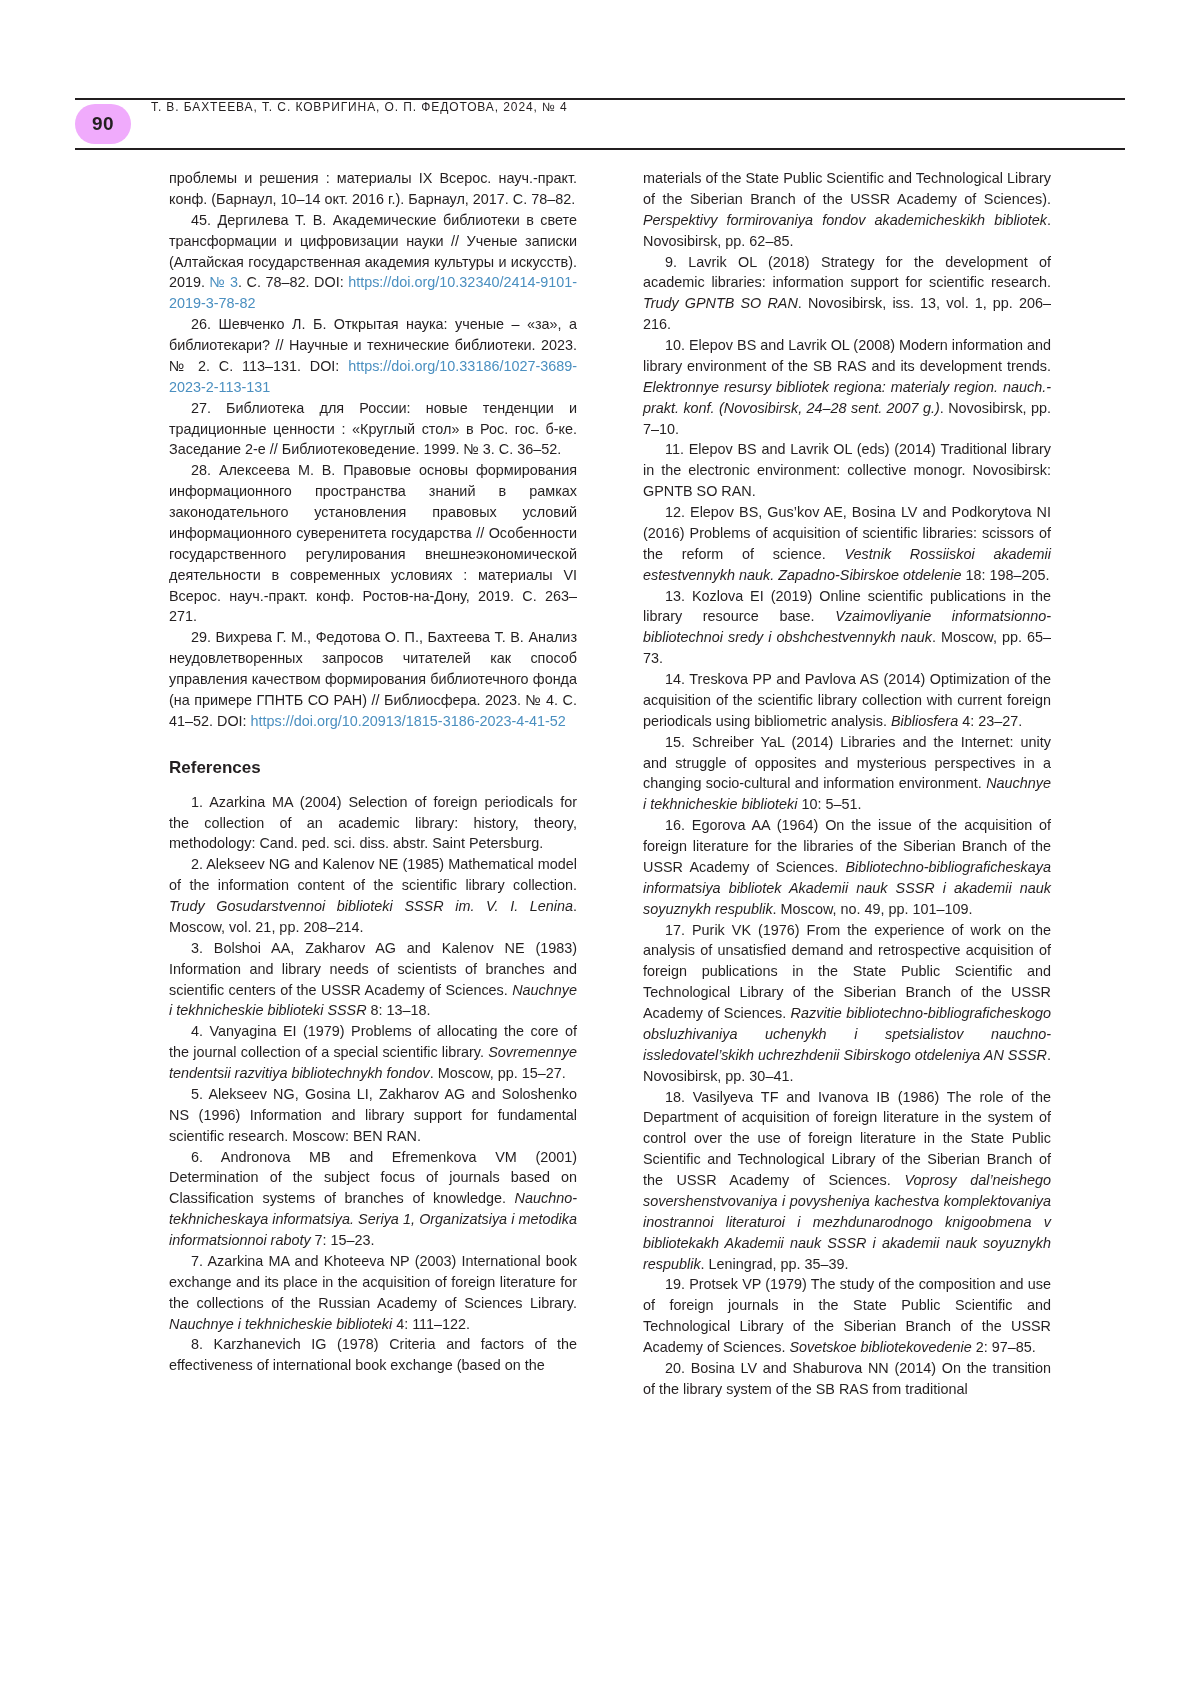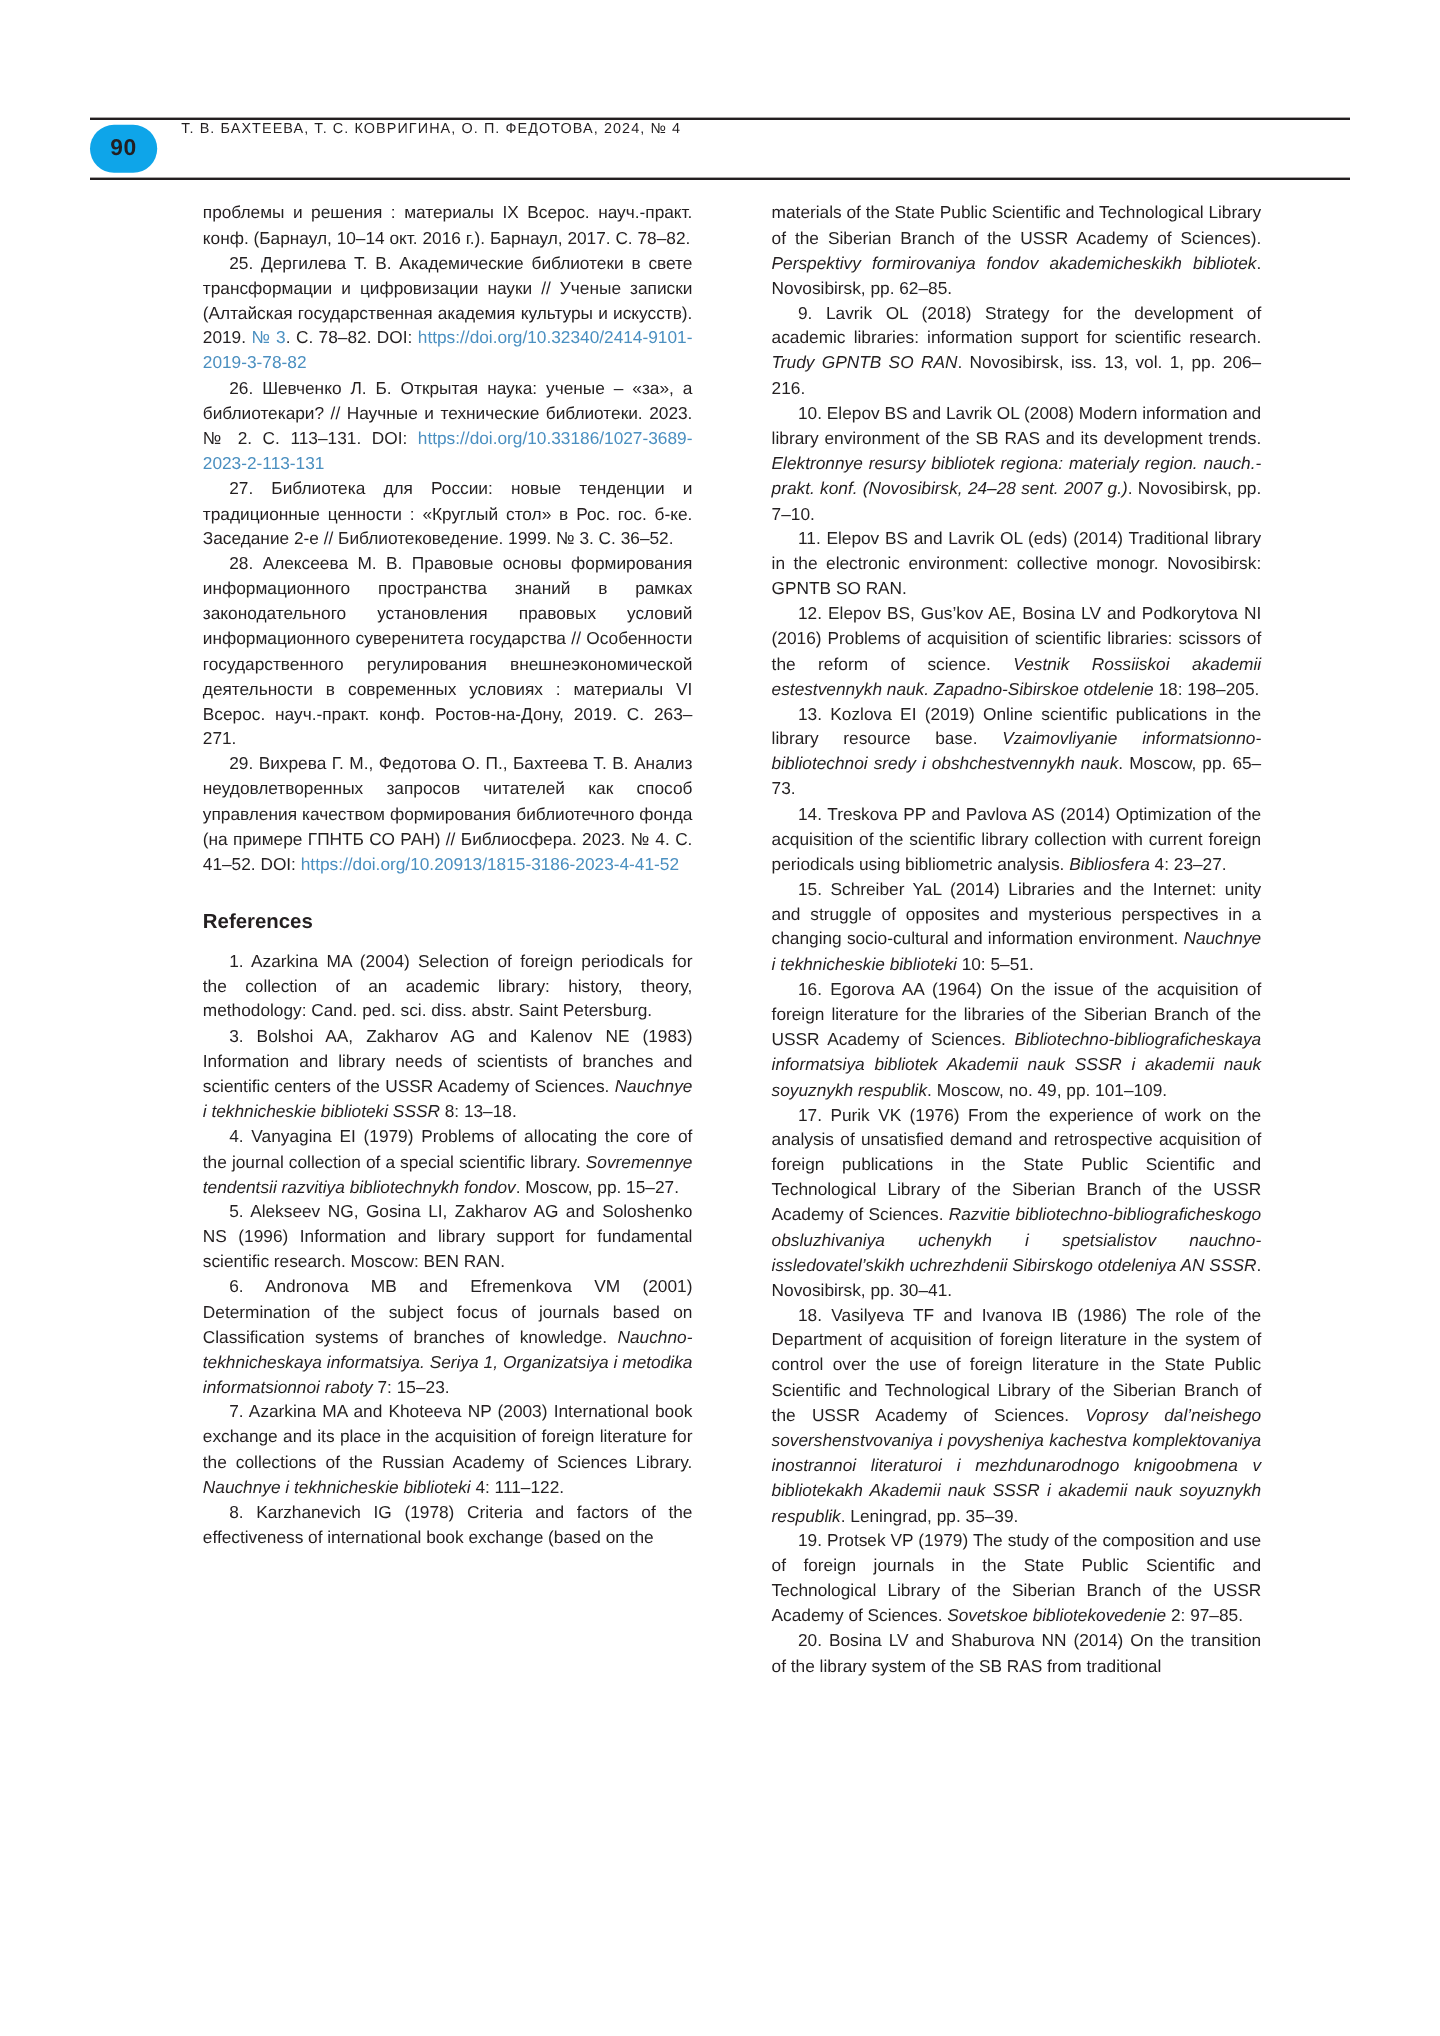--- a/index.html
+++ b/index.html
@@ -43,21 +43,21 @@
     height: 2px;
     background: #231f20;
   }
   .page-number {
     position: absolute;
     left: 0px;
     top: 6px;
     width: 56px;
     height: 40px;
     border-radius: 20px;
-    background: #0ea5e9;
+    background: #f0abfc;
     color: #231f20;
     font-size: 19px;
     font-weight: bold;
     display: flex;
     align-items: center;
     justify-content: center;
     letter-spacing: 0.5px;
   }
   .running-title {
     position: absolute;
@@ -117,29 +117,30 @@
     <div class="page-number">90</div>
     <div class="running-title">Т. В. БАХТЕЕВА, Т. С. КОВРИГИНА, О. П. ФЕДОТОВА, 2024, № 4</div>
     <div class="header-rule-bottom"></div>
   </div>
 
   <div class="columns">
 
     <div class="col">
       <p class="ref noindent">проблемы и решения : материалы IX Всерос. науч.-практ. конф. (Барнаул, 10–14 окт. 2016 г.). Барнаул, 2017. С. 78–82.</p>
       <div id="left-refs">
-          <p class="ref"><span>25. Дергилева Т. В. Академические библиотеки в свете трансформации и цифровизации науки // Ученые записки (Алтайская государственная академия культуры и искусств). 2019. </span><span class="link">№ 3</span><span>. С. 78–82. DOI: </span><span class="link">https://doi.org/10.32340/2414-9101-2019-3-78-82</span></p>
+          <p class="ref"><span>45. Дергилева Т. В. Академические библиотеки в свете трансформации и цифровизации науки // Ученые записки (Алтайская государственная академия культуры и искусств). 2019. </span><span class="link">№ 3</span><span>. С. 78–82. DOI: </span><span class="link">https://doi.org/10.32340/2414-9101-2019-3-78-82</span></p>
           <p class="ref"><span>26. Шевченко Л. Б. Открытая наука: ученые – «за», а библиотекари? // Научные и технические библиотеки. 2023. № 2. С. 113–131. DOI: </span><span class="link">https://doi.org/10.33186/1027-3689-2023-2-113-131</span></p>
           <p class="ref"><span>27. Библиотека для России: новые тенденции и традиционные ценности : «Круглый стол» в Рос. гос. б-ке. Заседание 2-е // Библиотековедение. 1999. № 3. С. 36–52.</span></p>
           <p class="ref"><span>28. Алексеева М. В. Правовые основы формирования информационного пространства знаний в рамках законодательного установления правовых условий информационного суверенитета государства // Особенности государственного регулирования внешнеэкономической деятельности в современных условиях : материалы VI Всерос. науч.-практ. конф. Ростов-на-Дону, 2019. С. 263–271.</span></p>
           <p class="ref"><span>29. Вихрева Г. М., Федотова О. П., Бахтеева Т. В. Анализ неудовлетворенных запросов читателей как способ управления качеством формирования библиотечного фонда (на примере ГПНТБ СО РАН) // Библиосфера. 2023. № 4. С. 41–52. DOI: </span><span class="link">https://doi.org/10.20913/1815-3186-2023-4-41-52</span></p>
         </div>
       <h2 class="section-title">References</h2>
       <div id="left-en-refs">
           <p class="ref"><span>1.  Azarkina MA (2004) Selection of foreign periodicals for the collection of an academic library: history, theory, methodology: Cand. ped. sci. diss. abstr. Saint Petersburg.</span></p>
+          <p class="ref"><span>2.  Alekseev NG and Kalenov NE (1985) Mathematical model of the information content of the scientific library collection. </span><span class="ital">Trudy Gosudarstvennoi biblioteki SSSR im. V. I. Lenina</span><span>. Moscow, vol. 21, pp. 208–214.</span></p>
           <p class="ref"><span>3.  Bolshoi AA, Zakharov AG and Kalenov NE (1983) Information and library needs of scientists of branches and scientific centers of the USSR Academy of Sciences. </span><span class="ital">Nauchnye i tekhnicheskie biblioteki SSSR</span><span> 8: 13–18.</span></p>
           <p class="ref"><span>4. Vanyagina EI (1979) Problems of allocating the core of the journal collection of a special scientific library. </span><span class="ital">Sovremennye tendentsii razvitiya bibliotechnykh fondov</span><span>. Moscow, pp. 15–27.</span></p>
           <p class="ref"><span>5.  Alekseev NG, Gosina LI, Zakharov AG and Soloshenko NS (1996) Information and library support for fundamental scientific research. Moscow: BEN RAN.</span></p>
           <p class="ref"><span>6.  Andronova MB and Efremenkova VM (2001) Determination of the subject focus of journals based on Classification systems of branches of knowledge. </span><span class="ital">Nauchno-tekhnicheskaya informatsiya. Seriya 1, Organizatsiya i metodika informatsionnoi raboty</span><span> 7: 15–23.</span></p>
           <p class="ref"><span>7. Azarkina MA and Khoteeva NP (2003) International book exchange and its place in the acquisition of foreign literature for the collections of the Russian Academy of Sciences Library. </span><span class="ital">Nauchnye i tekhnicheskie biblioteki</span><span> 4: 111–122.</span></p>
           <p class="ref"><span>8. Karzhanevich IG (1978) Criteria and factors of the effectiveness of international book exchange (based on the</span></p>
         </div>
     </div>
 
     <div class="col">

